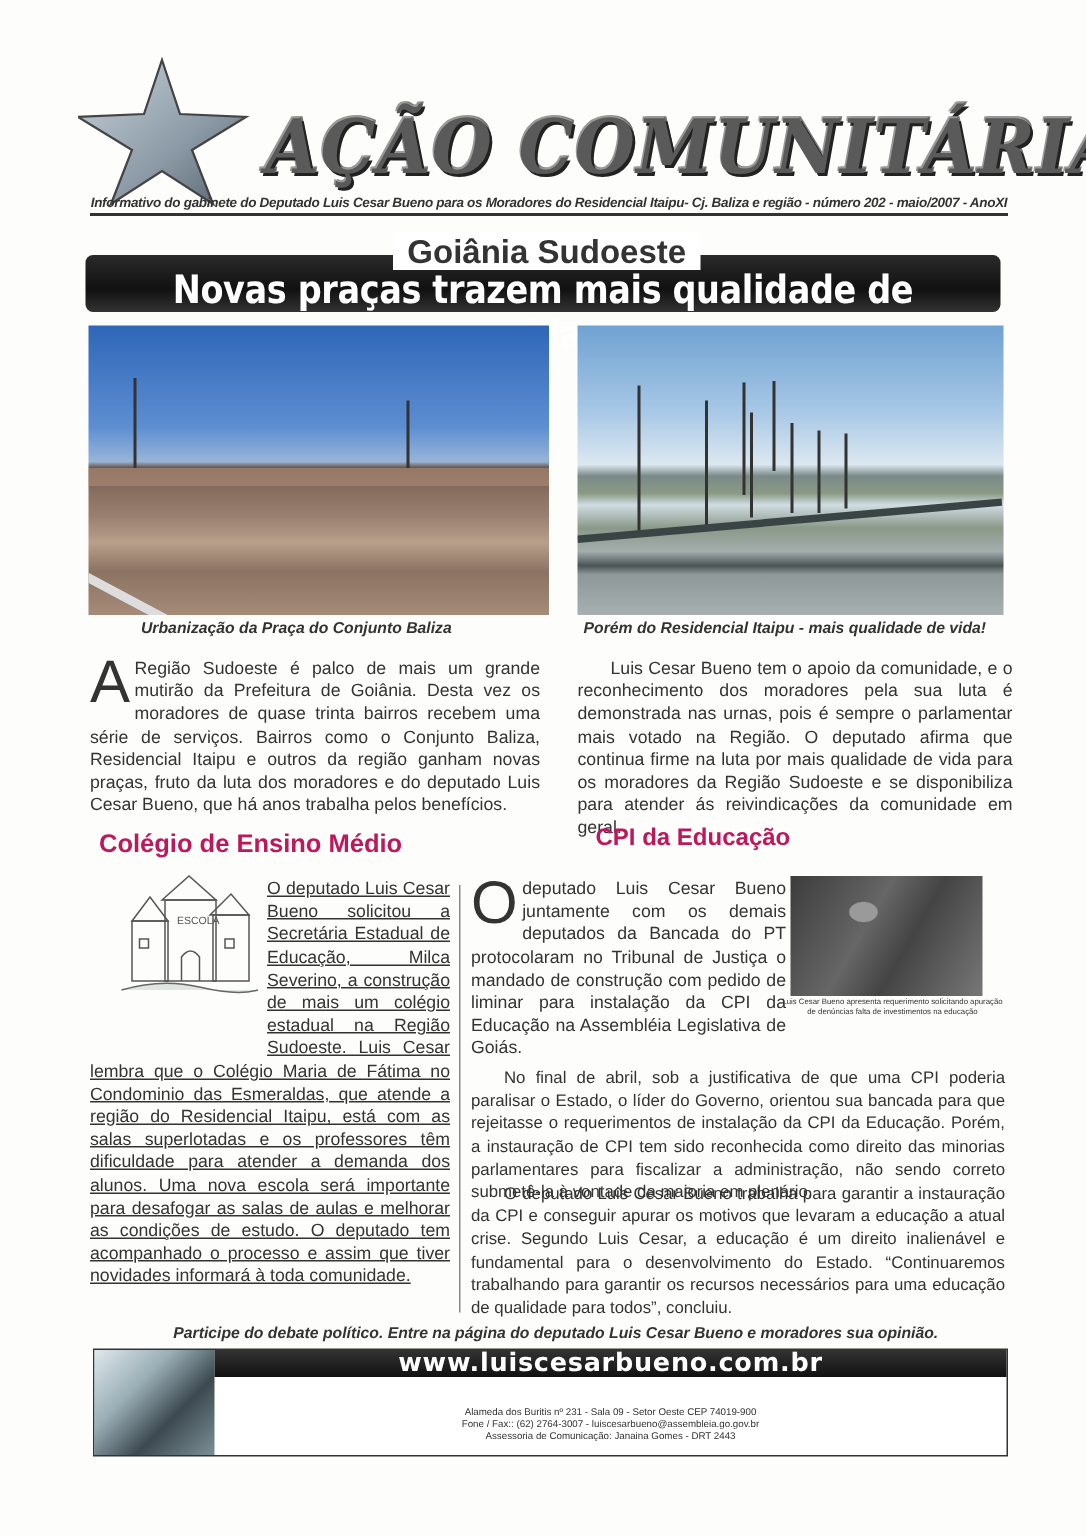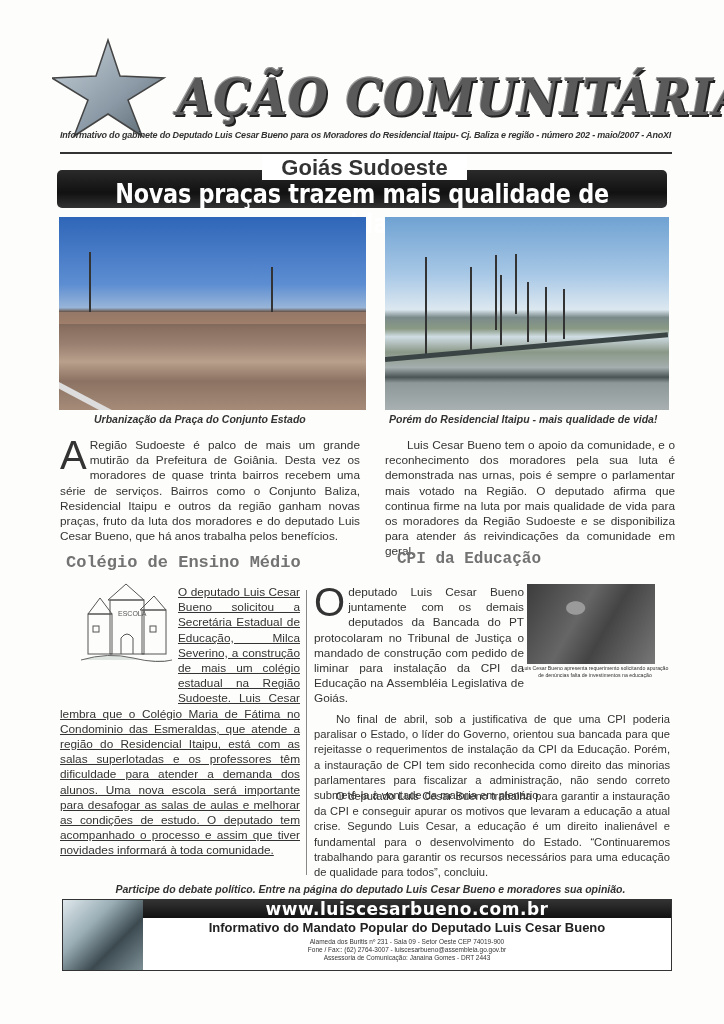--- a/index.html
+++ b/index.html
@@ -3,21 +3,21 @@
 <meta charset="utf-8">
 <style>
   html, body { margin:0; padding:0; background:#fdfdfb; }
   body { width:724px; height:1024px; position:relative; overflow:hidden; font-family:"Liberation Sans", sans-serif; color:#222; }
 
   
   .masthead { position:absolute; left:52px; top:38px; width:625px; height:110px; }
   .star { position:absolute; left:0; top:0; width:115px; height:100px; }
   .title { position:absolute; left:125px; top:30px; font-family:"DejaVu Serif", serif; font-weight:bold; font-style:italic; font-size:50px; letter-spacing:1px; color:#5a5a5a;
     text-shadow: 2px 2px 0 #222, -1px -1px 0 #999, 1px -1px 0 #777; transform:scaleX(0.92); transform-origin:left; white-space:nowrap; }
-  .subline { position:absolute; left:8px; top:92px; width:612px; font-size:9px; font-style:italic; font-weight:bold; color:#333; border-bottom:2px solid #333; padding-bottom:12px; white-space:nowrap; letter-spacing:-0.2px; }
+  .subline { position:absolute; left:8px; top:92px; width:612px; font-size:9px; font-style:italic; font-weight:bold; color:#333; border-bottom:2px solid #333; padding-bottom:2px; white-space:nowrap; letter-spacing:-0.2px;text-align:center; }
 
   
   .banner-kicker { position:absolute; left:262px; top:155px; width:205px; height:25px; background:#fff; text-align:center; font-family:"Liberation Sans", sans-serif; font-weight:bold; font-size:22px; color:#333; line-height:25px; z-index:2; }
   .banner { position:absolute; left:57px; top:170px; width:610px; height:38px; background:linear-gradient(#2a2a2a,#111 60%,#333); border-radius:5px; }
   .banner-title { position:absolute; left:0; right:0; top:9px; text-align:center; color:#fff; font-family:"DejaVu Sans", sans-serif; font-weight:bold; font-size:26px; line-height:30px; transform:scaleX(0.86); letter-spacing:-0.3px; }
 
   
   .photo { position:absolute; overflow:hidden; }
   .photo1 { left:59px; top:217px; width:307px; height:193px;
     background:
@@ -26,21 +26,21 @@
   .photo2 { left:385px; top:217px; width:284px; height:193px;
     background: linear-gradient(#6fa2d2 0%, #a8c8e6 30%, #dce8f0 48%, #7a8a8a 52%, #8a9a84 58%, #d0dde4 62%, #8a9888 70%, #a4aeae 78%, #4a5454 83%, #8e9898 86%, #a8b0b2 100%); }
   .pole { position:absolute; width:2px; background:#333; }
   .caption { position:absolute; font-size:10.5px; font-weight:bold; font-style:italic; color:#333; white-space:nowrap; }
 
   
   .col { position:absolute; font-size:11.8px; line-height:15.2px; color:#333; text-align:justify; }
   .dropcap { float:left; font-size:40px; line-height:30px; margin:2px 3px 0 0; color:#333; font-family:"Liberation Sans", sans-serif; }
   .indent { text-indent:22px; }
 
-  .section-head { position:absolute; font-weight:bold; font-family:Liberation Mono, monospace; color:#737373; white-space:nowrap;text-align:right; }
+  .section-head { position:absolute; font-weight:bold; font-family:Liberation Sans, sans-serif; color:#be185d; white-space:nowrap;text-align:right; }
   .divider { position:absolute; left:306px; top:590px; width:1px; height:285px; background:#888; }
 
   .school { position:absolute; left:78px; top:582px; width:95px; height:85px; }
   .cpi-photo { position:absolute; left:527px; top:584px; width:128px; height:80px;
     background: radial-gradient(ellipse at 38% 30%, #9a9a9a 0 8%, transparent 9%), linear-gradient(120deg, #3c3c3c 0%, #666 40%, #444 60%, #777 100%); }
   .cpi-caption { position:absolute; left:520px; top:665px; width:150px; font-size:5.2px; line-height:6.5px; text-align:center; color:#333; }
 
   .participe { position:absolute; left:58px; top:883px; width:625px; text-align:center; font-size:10.5px; font-weight:bold; font-style:italic; color:#333; white-space:nowrap; }
 
   
@@ -62,21 +62,21 @@
           <stop offset="0.6" stop-color="#8b9aa6"></stop>
           <stop offset="1" stop-color="#56636c"></stop>
       </linearGradient>
     </defs>
     <polygon points="56,2 68,38 112,40 76,62 90,98 56,76 22,98 36,62 0,40 44,38" fill="url(#sg)" stroke="#444" stroke-width="1.5"></polygon>
   </svg>
   <div class="title">AÇÃO COMUNITÁRIA</div>
   <div class="subline">Informativo do gabinete do Deputado Luis Cesar Bueno para os Moradores do Residencial Itaipu- Cj. Baliza e região - número 202 - maio/2007 - AnoXI</div>
 </div>
 
-<div class="banner-kicker">Goiás Sudoeste</div>
+<div class="banner-kicker">Goiânia Sudoeste</div>
 <div class="banner">
   <div class="banner-title">Novas praças trazem mais qualidade de vida</div>
 </div>
 
 <div class="photo photo1">
   <div class="pole" style="left:30px;top:35px;height:60px;width:2px;"></div>
   <div class="pole" style="left:212px;top:50px;height:45px;width:2px;"></div>
   <div style="position:absolute;left:0;top:95px;width:307px;height:12px;background:#b89078;opacity:.55;"></div>
   <div style="position:absolute;left:-10px;top:160px;width:120px;height:6px;background:#ddd;transform:rotate(28deg);transform-origin:left;"></div>
 </div>
@@ -84,21 +84,21 @@
   <div class="pole" style="left:40px;top:40px;height:100px;"></div>
   <div class="pole" style="left:85px;top:50px;height:85px;"></div>
   <div class="pole" style="left:110px;top:38px;height:75px;"></div>
   <div class="pole" style="left:115px;top:58px;height:70px;"></div>
   <div class="pole" style="left:130px;top:37px;height:60px;"></div>
   <div class="pole" style="left:142px;top:65px;height:60px;"></div>
   <div class="pole" style="left:160px;top:70px;height:55px;"></div>
   <div class="pole" style="left:178px;top:72px;height:50px;"></div>
   <div style="position:absolute;left:0;top:140px;width:284px;height:5px;background:#3a4444;transform:rotate(-5deg);transform-origin:left;"></div>
 </div>
-<div class="caption" style="left:94px;top:413px;">Urbanização da Praça do Conjunto Estado</div>
+<div class="caption" style="left:94px;top:413px;">Urbanização da Praça do Conjunto Baliza</div>
 <div class="caption" style="left:389px;top:413px;">Porém do Residencial Itaipu - mais qualidade de vida!</div>
 
 <div class="col" style="left:60px;top:438px;width:300px;">
   <span class="dropcap">A</span><span> Região Sudoeste é palco de mais um grande mutirão da Prefeitura de Goiânia. Desta vez os moradores de quase trinta bairros recebem uma série de serviços. Bairros como o Conjunto Baliza, Residencial Itaipu e outros da região ganham novas praças, fruto da luta dos moradores e do deputado Luis Cesar Bueno, que há anos trabalha pelos benefícios.</span>
 </div>
 <div class="col indent" style="left:385px;top:438px;width:290px;">Luis Cesar Bueno tem o apoio da comunidade, e o reconhecimento dos moradores pela sua luta é demonstrada nas urnas, pois é sempre o parlamentar mais votado na Região. O deputado afirma que continua firme na luta por mais qualidade de vida para os moradores da Região Sudoeste e se disponibiliza para atender ás reivindicações da comunidade em geral.</div>
 
 <div class="section-head" style="left:66px;top:553px;font-size:17px;">Colégio de Ensino Médio</div>
 <svg class="school" viewBox="0 0 95 85">
   <path d="M3,78 Q30,70 55,76 T94,78" stroke="#666" fill="#dfe5e0" stroke-width="1"></path>
@@ -127,17 +127,16 @@
 </div>
 <div class="col indent" style="left:314px;top:712px;width:356px;font-size:11.2px;">No final de abril, sob a justificativa de que uma CPI poderia paralisar o Estado, o líder do Governo, orientou sua bancada para que rejeitasse o requerimentos de instalação da CPI da Educação. Porém, a instauração de CPI tem sido reconhecida como direito das minorias parlamentares para fiscalizar a administração, não sendo correto submetê-la à vontade da maioria em plenário.</div>
 <div class="col indent" style="left:314px;top:789px;width:356px;font-size:11.2px;">O deputado Luis Cesar Bueno trabalha para garantir a instauração da CPI e conseguir apurar os motivos que levaram a educação a atual crise. Segundo Luis Cesar, a educação é um direito inalienável e fundamental para o desenvolvimento do Estado. “Continuaremos trabalhando para garantir os recursos necessários para uma educação de qualidade para todos”, concluiu.</div>
 
 <div class="participe">Participe do debate político. Entre na página do deputado Luis Cesar Bueno e moradores sua opinião.</div>
 <div class="footer">
   <div class="footer-img"></div>
   <div class="footer-url-bar">
     <div class="footer-url">www.luiscesarbueno.com.br</div>
   </div>
-  <div class="footer-title">Informativo  do Mandato Popular do Deputado Luis Cesar Bueno</div>
   <div class="footer-line" style="top:38px;">Alameda dos Buritis nº 231 - Sala 09 - Setor Oeste CEP 74019-900</div>
   <div class="footer-line" style="top:46px;">Fone / Fax:: (62) 2764-3007 - luiscesarbueno@assembleia.go.gov.br</div>
   <div class="footer-line" style="top:54px;">Assessoria de Comunicação: Janaina Gomes - DRT 2443</div>
 </div>
 
 </body></html>

